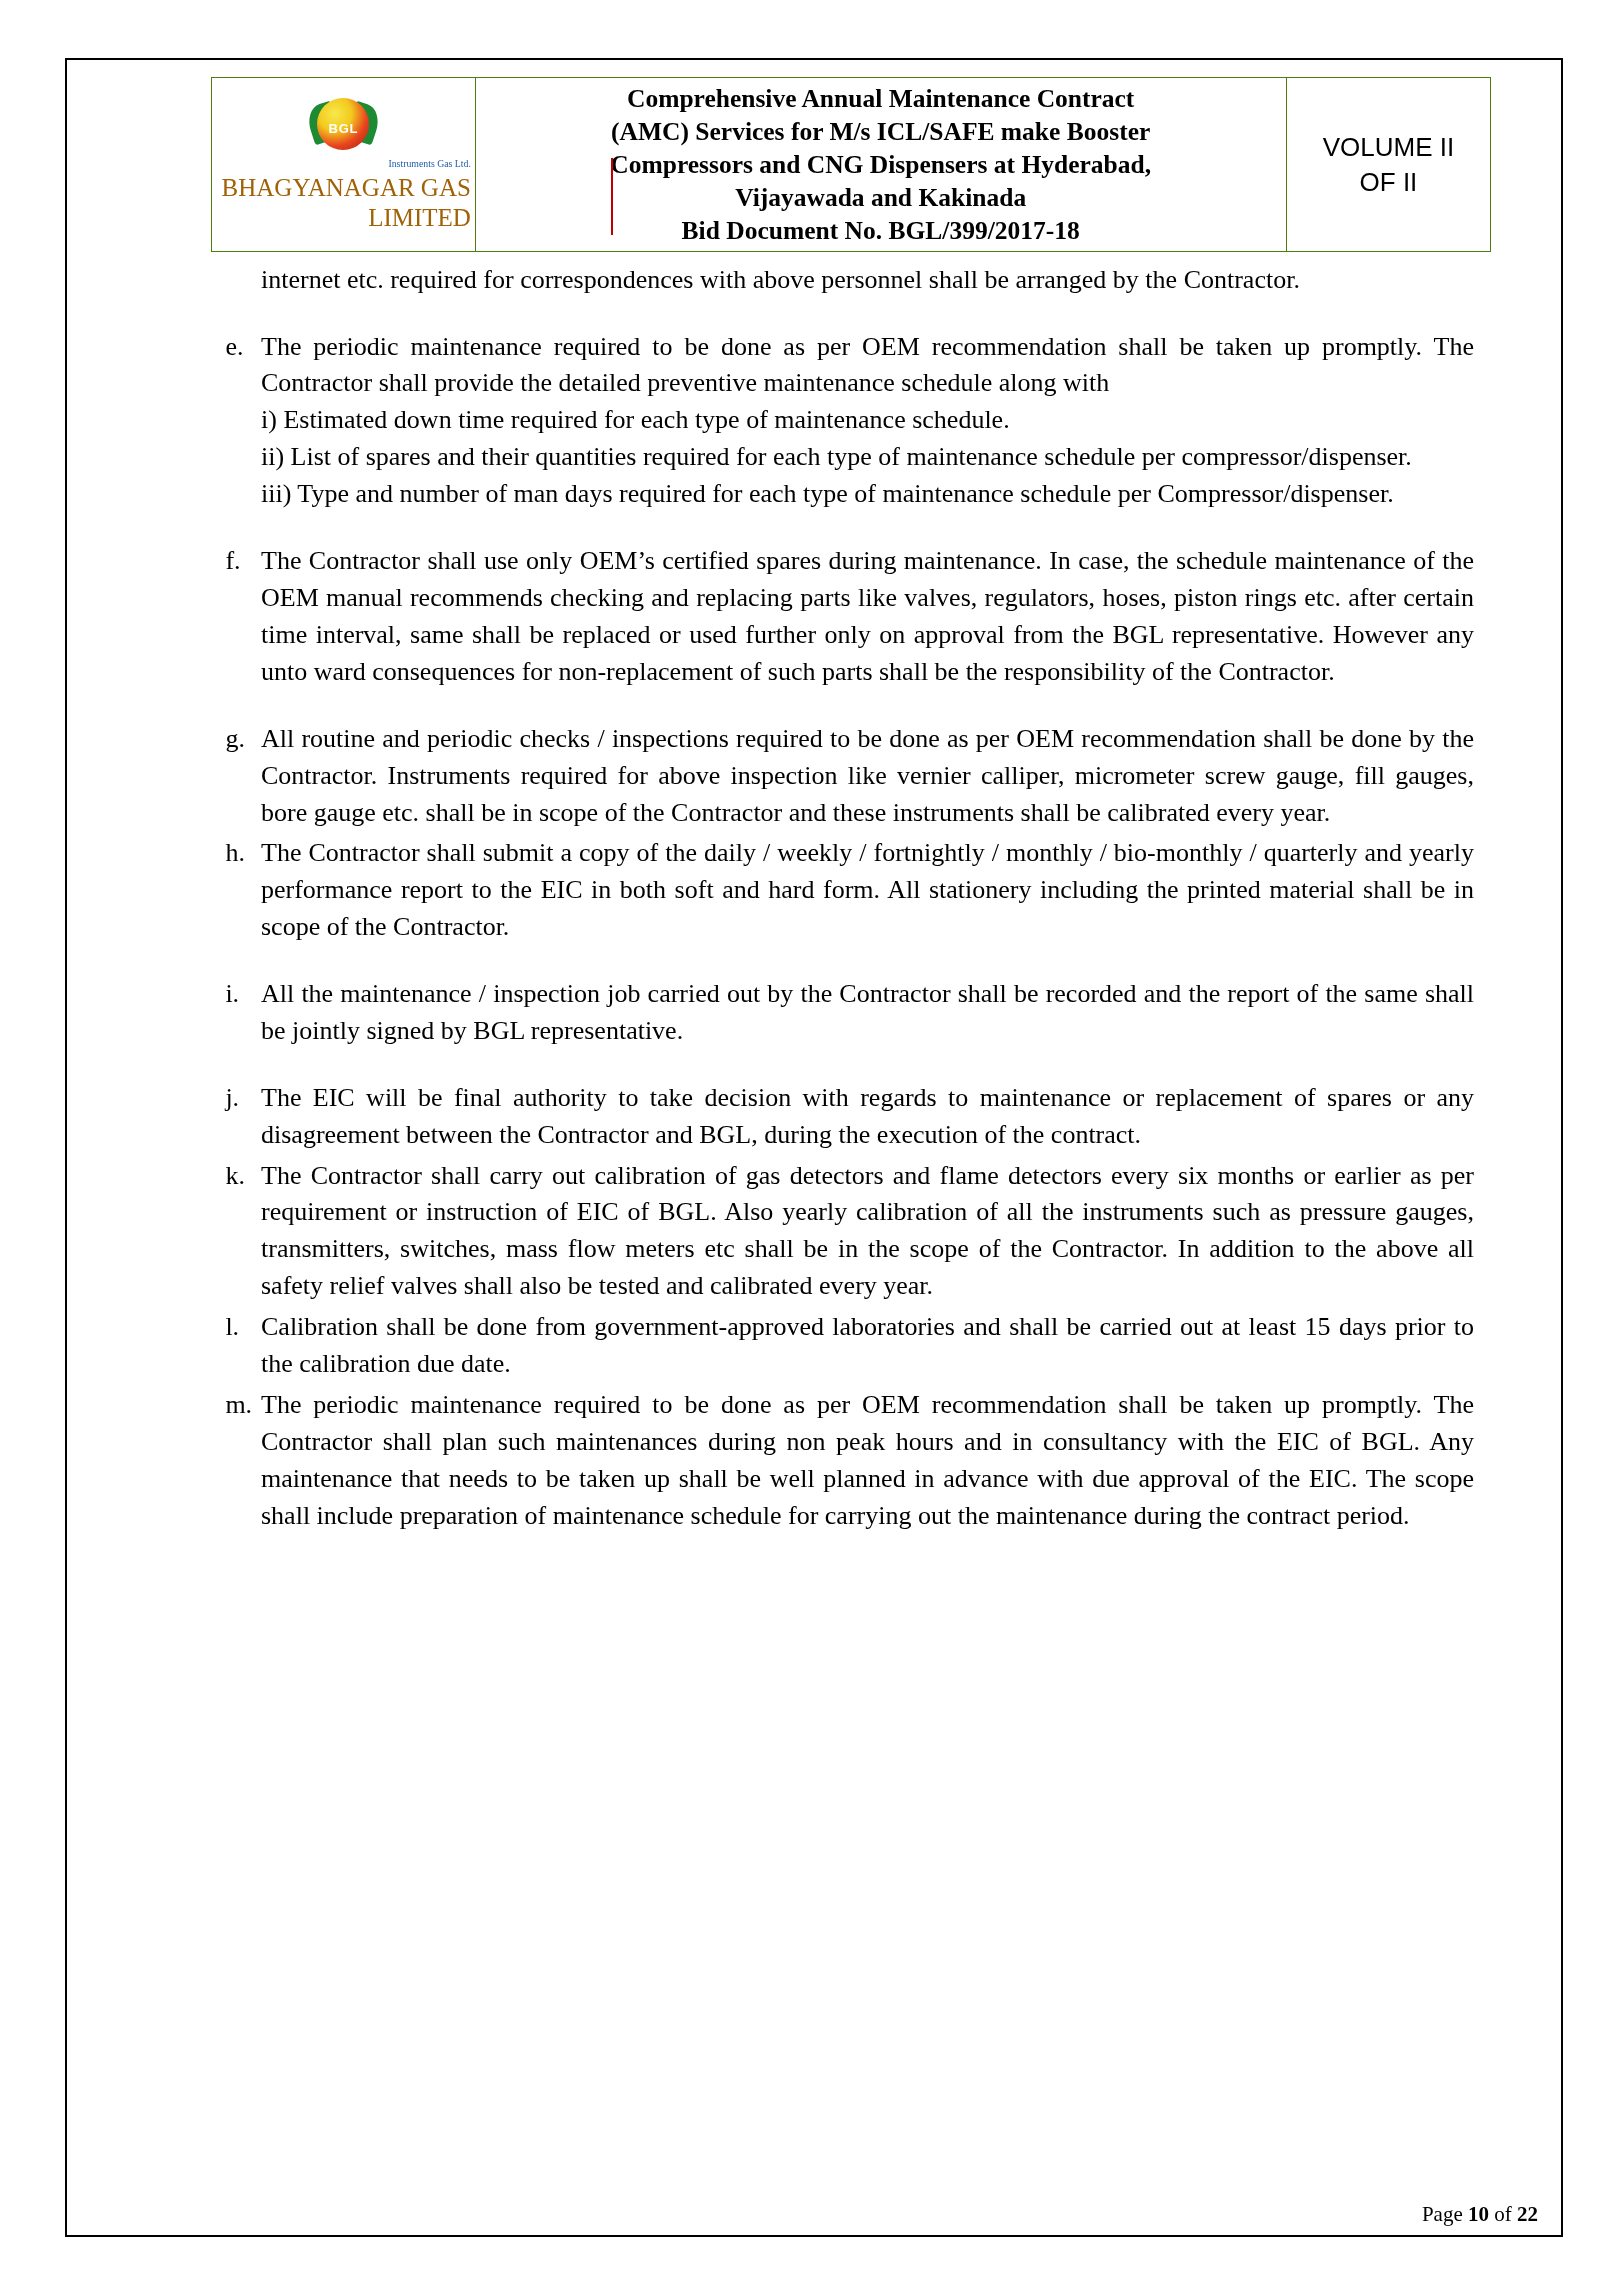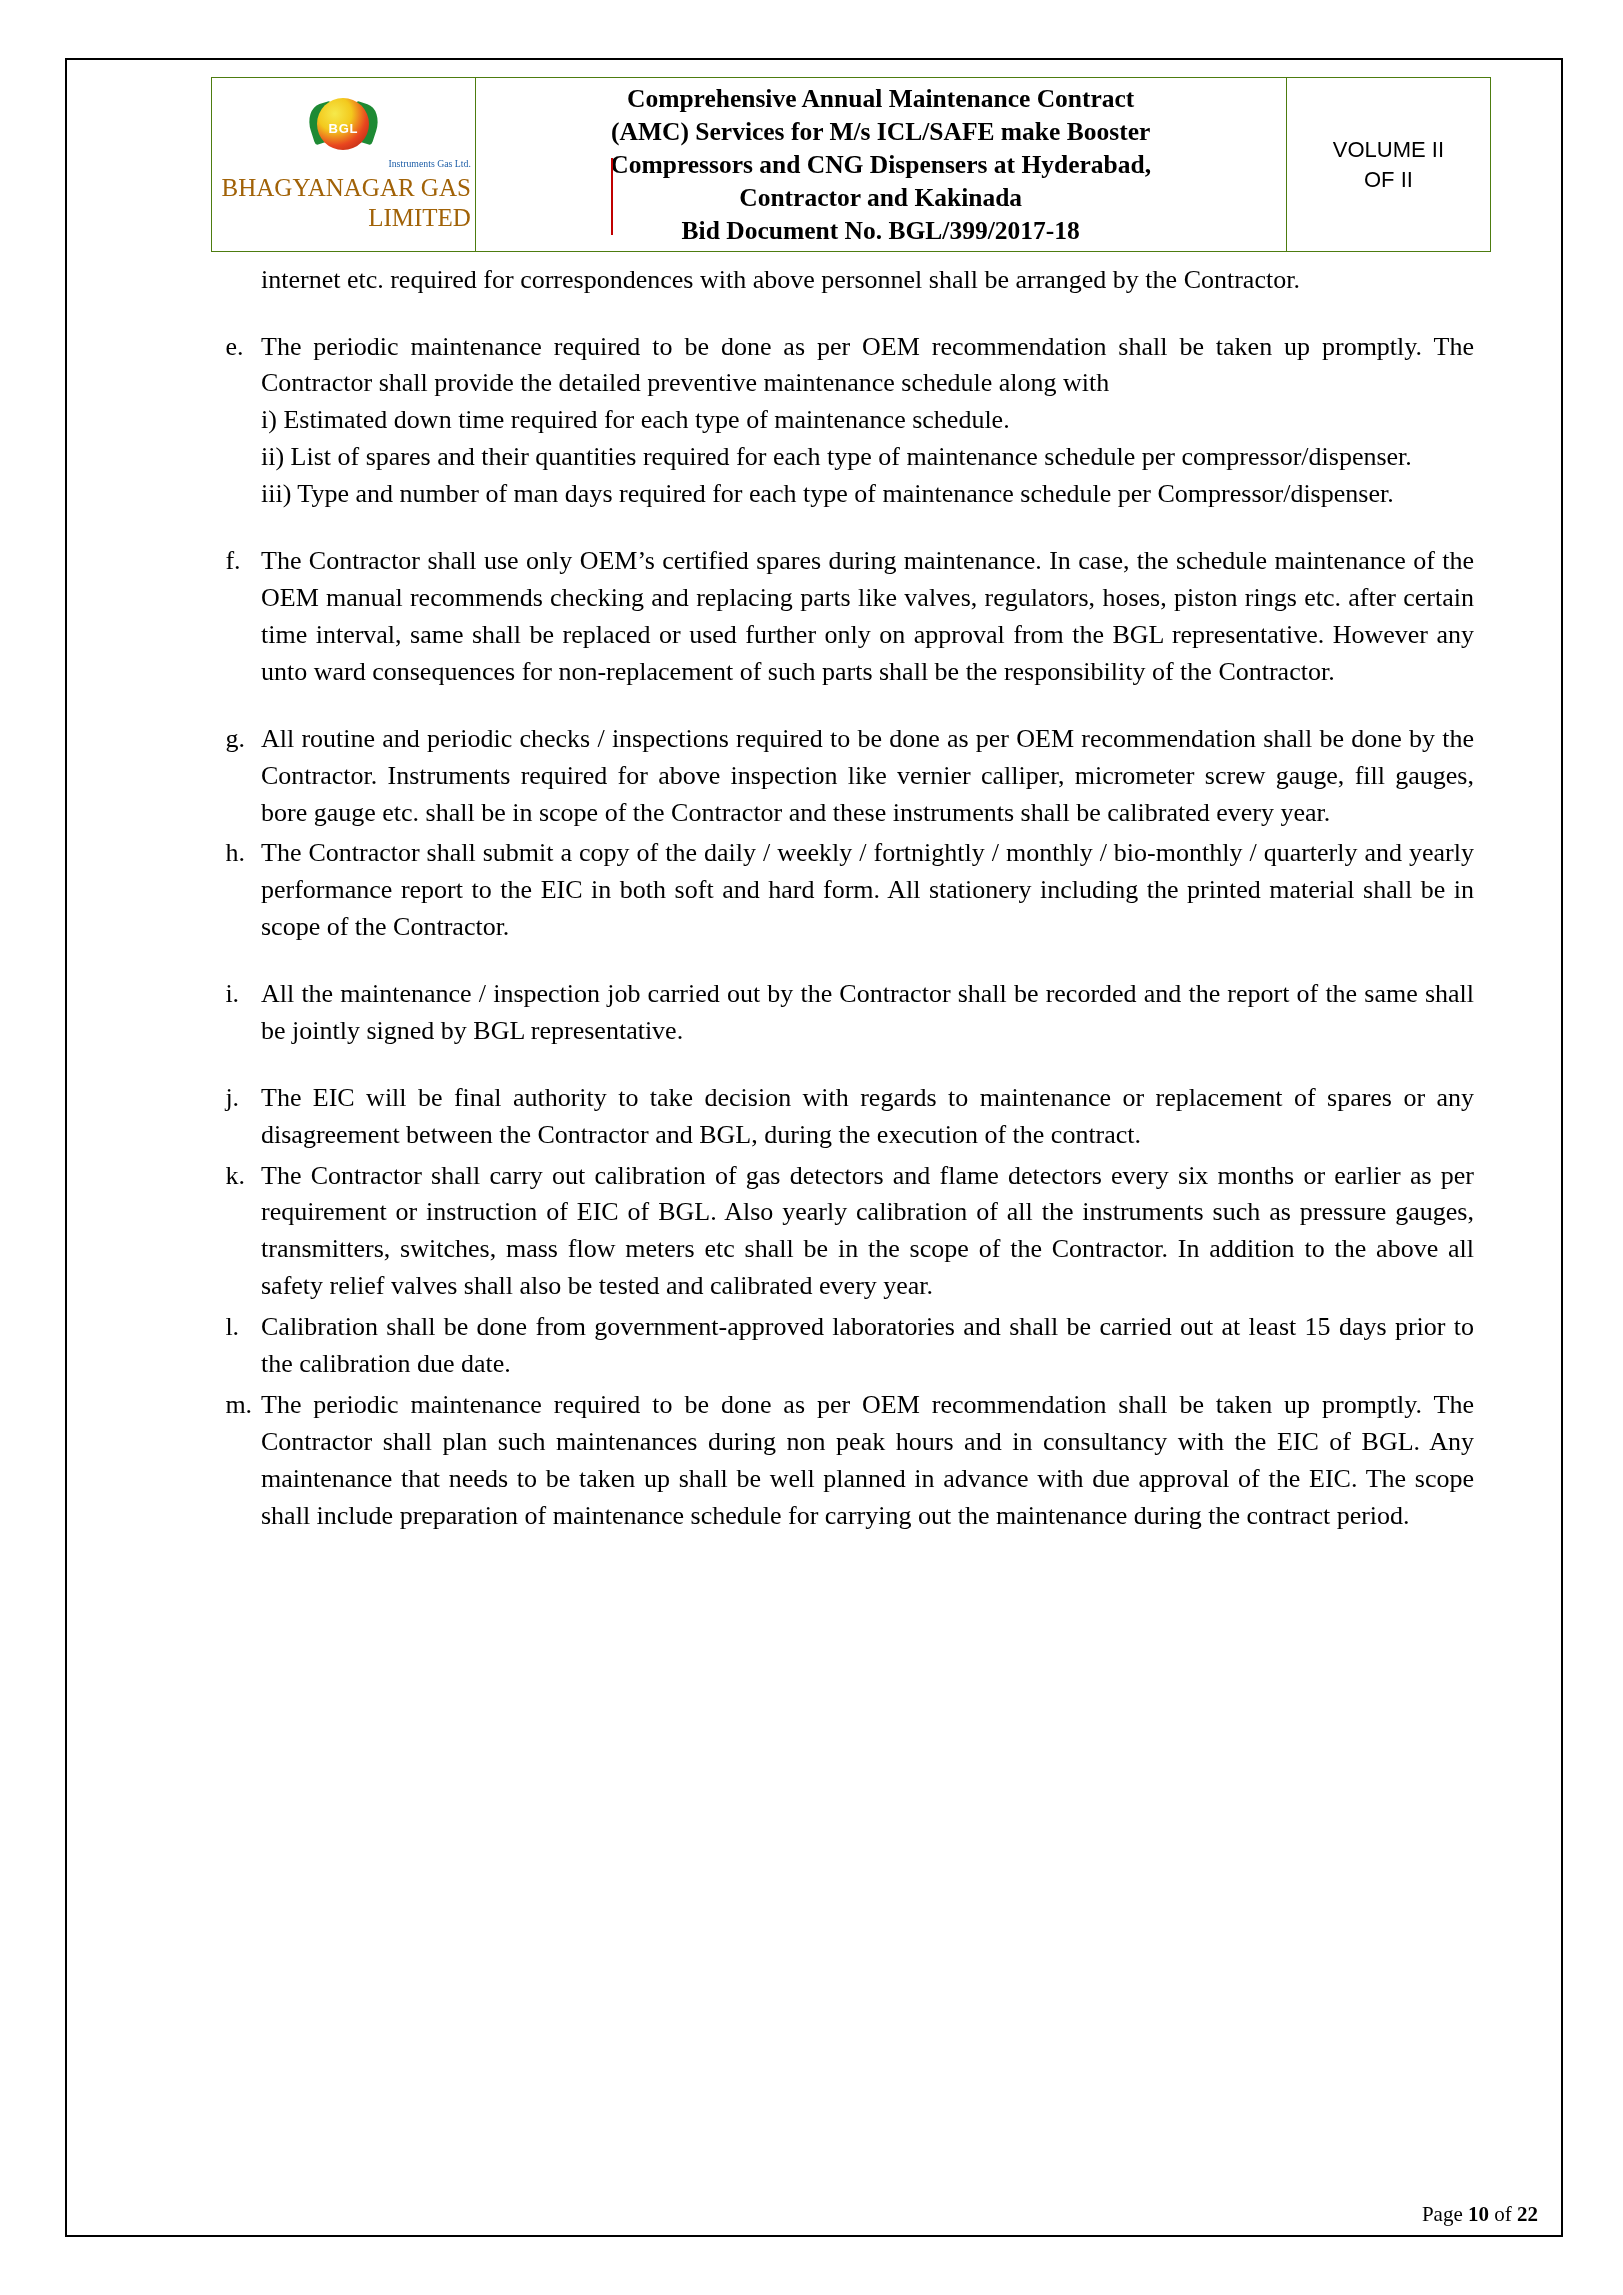--- a/index.html
+++ b/index.html
@@ -56,21 +56,21 @@
     text-align: center;
     font-family: "Liberation Serif", serif;
     font-weight: bold;
     font-size: 25.5px;
     line-height: 1.30;
   }
   td.volume-cell {
     width: 196px;
     text-align: center;
     font-family: "Liberation Sans", sans-serif;
-    font-size: 22px;
+    font-size: 26px;
     line-height: 1.35;
     border-radius: 18px;
   }
   .logo-mark {
     width: 71px;
     height: 62px;
     margin: 0 auto 1.3px auto;
     position: relative;
   }
   .logo-circle {
@@ -213,21 +213,21 @@
             <div class="logo-circle"></div>
             <div class="logo-bgl">BGL</div>
           </div>
           <div class="logo-tagline">Instruments Gas Ltd.</div>
           <div class="logo-name">BHAGYANAGAR GAS LIMITED</div>
         </td>
         <td class="title-cell">
           <div>Comprehensive Annual Maintenance Contract</div>
           <div>(AMC) Services for M/s ICL/SAFE make Booster</div>
           <div>Compressors and CNG Dispensers at Hyderabad,</div>
-          <div>Contractor and Kakinada</div>
+          <div>Vijayawada and Kakinada</div>
           <div>Bid Document No. BGL/399/2017-18</div>
         </td>
         <td class="volume-cell">
           <div>VOLUME II</div>
           <div>OF II</div>
         </td>
       </tr>
     </tbody>
       </table>
     <div class="red-rule"></div>

